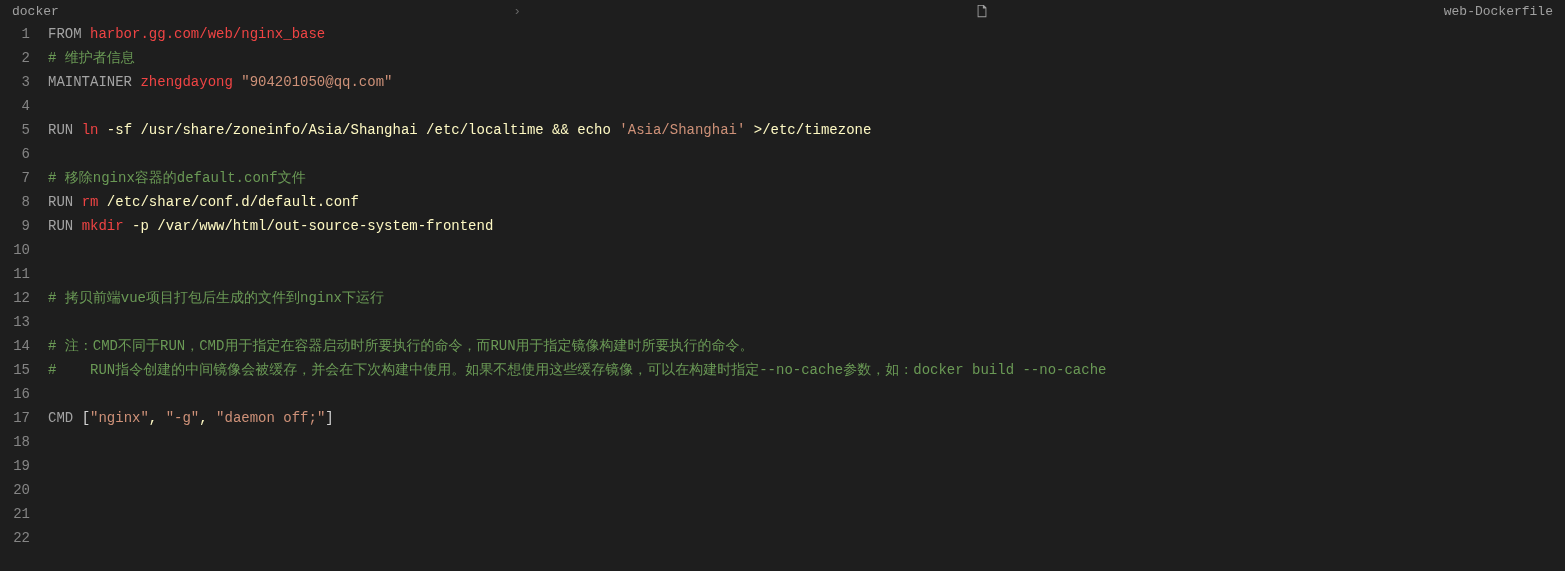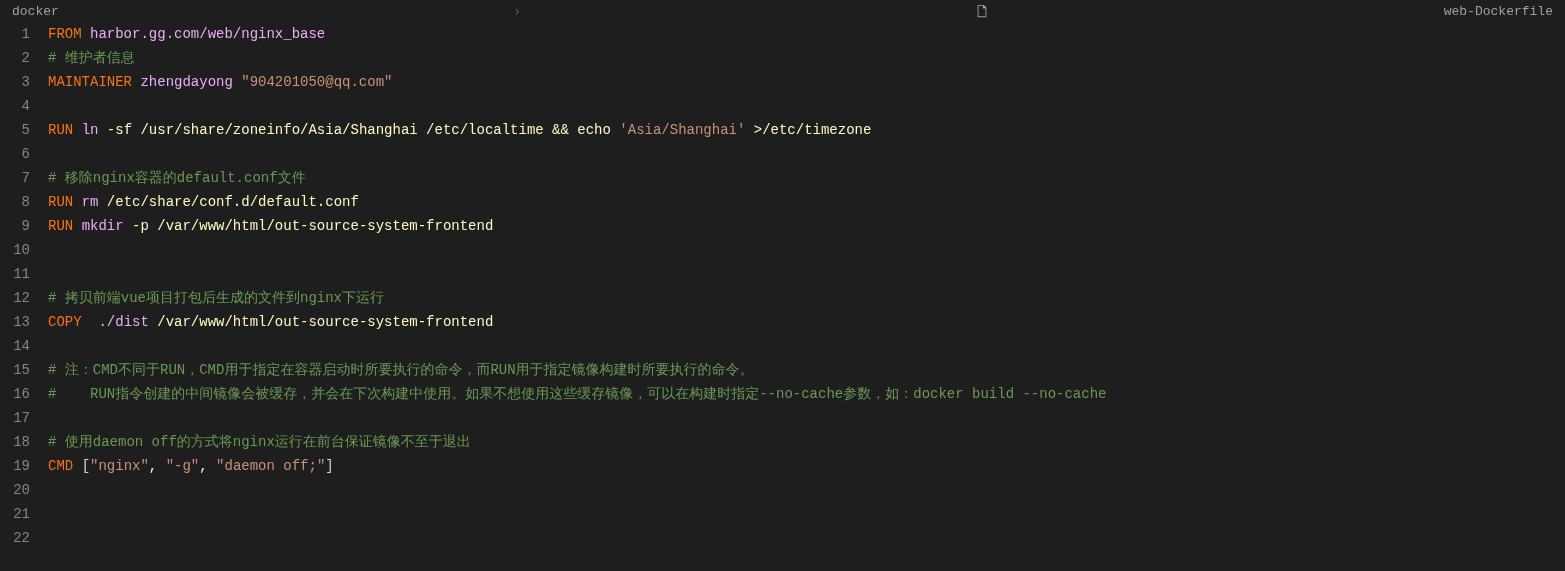--- a/index.html
+++ b/index.html
@@ -45,22 +45,22 @@
 .gutter div { height: 24px; }
 .code {
   flex: 1;
   line-height: 24px;
 }
 .line {
   height: 24px;
   white-space: pre;
 }
 .tk-comment { color: #6a9955; }
-.tk-keyword { color: #f97316; text-align: center; }
-.tk-ident { color: #f0abfc; text-align: right; }
+.tk-keyword { color: #a3a3a3; text-align: center; }
+.tk-ident { color: #ef4444; text-align: right; }
 .tk-string { color: #ce9178; }
 .tk-plain { color: #fef9c3; }
 .tk-punc { color: #d4d4d4; }
 .scrollbar {
   position: absolute;
   right: 0;
   top: 22px;
   bottom: 0;
   width: 14px;
   background: transparent;
@@ -111,23 +111,21 @@
       <div class="line"><span class="tk-keyword">MAINTAINER</span><span class="tk-plain"> </span><span class="tk-ident">zhengdayong</span><span class="tk-plain"> </span><span class="tk-string">"904201050@qq.com"</span></div>
       <div class="line"></div>
       <div class="line"><span class="tk-keyword">RUN</span><span class="tk-plain"> </span><span class="tk-ident">ln</span><span class="tk-plain"> -sf /usr/share/zoneinfo/Asia/Shanghai /etc/localtime &amp;&amp; echo </span><span class="tk-string">'Asia/Shanghai'</span><span class="tk-plain"> &gt;/etc/timezone</span></div>
       <div class="line"></div>
       <div class="line"><span class="tk-comment"># 移除nginx容器的default.conf文件</span></div>
       <div class="line"><span class="tk-keyword">RUN</span><span class="tk-plain"> </span><span class="tk-ident">rm</span><span class="tk-plain"> /etc/share/conf.d/default.conf</span></div>
       <div class="line"><span class="tk-keyword">RUN</span><span class="tk-plain"> </span><span class="tk-ident">mkdir</span><span class="tk-plain"> -p /var/www/html/out-source-system-frontend</span></div>
       <div class="line"></div>
       <div class="line"></div>
       <div class="line"><span class="tk-comment"># 拷贝前端vue项目打包后生成的文件到nginx下运行</span></div>
-      <div class="line"><span class="tk-keyword">COPY</span><span class="tk-plain">  </span><span class="tk-ident">./dist</span><span class="tk-plain"> /var/www/html/out-source-system-frontend</span></div>
       <div class="line"></div>
       <div class="line"><span class="tk-comment"># 注：CMD不同于RUN，CMD用于指定在容器启动时所要执行的命令，而RUN用于指定镜像构建时所要执行的命令。</span></div>
       <div class="line"><span class="tk-comment">#    RUN指令创建的中间镜像会被缓存，并会在下次构建中使用。如果不想使用这些缓存镜像，可以在构建时指定--no-cache参数，如：docker build --no-cache</span></div>
       <div class="line"></div>
-      <div class="line"><span class="tk-comment"># 使用daemon off的方式将nginx运行在前台保证镜像不至于退出</span></div>
       <div class="line"><span class="tk-keyword">CMD</span><span class="tk-plain"> </span><span class="tk-punc">[</span><span class="tk-string">"nginx"</span><span class="tk-plain">, </span><span class="tk-string">"-g"</span><span class="tk-plain">, </span><span class="tk-string">"daemon off;"</span><span class="tk-punc">]</span></div>
     </div>
 </div>
 
 <div class="scrollbar"></div>
 
 </body></html>

